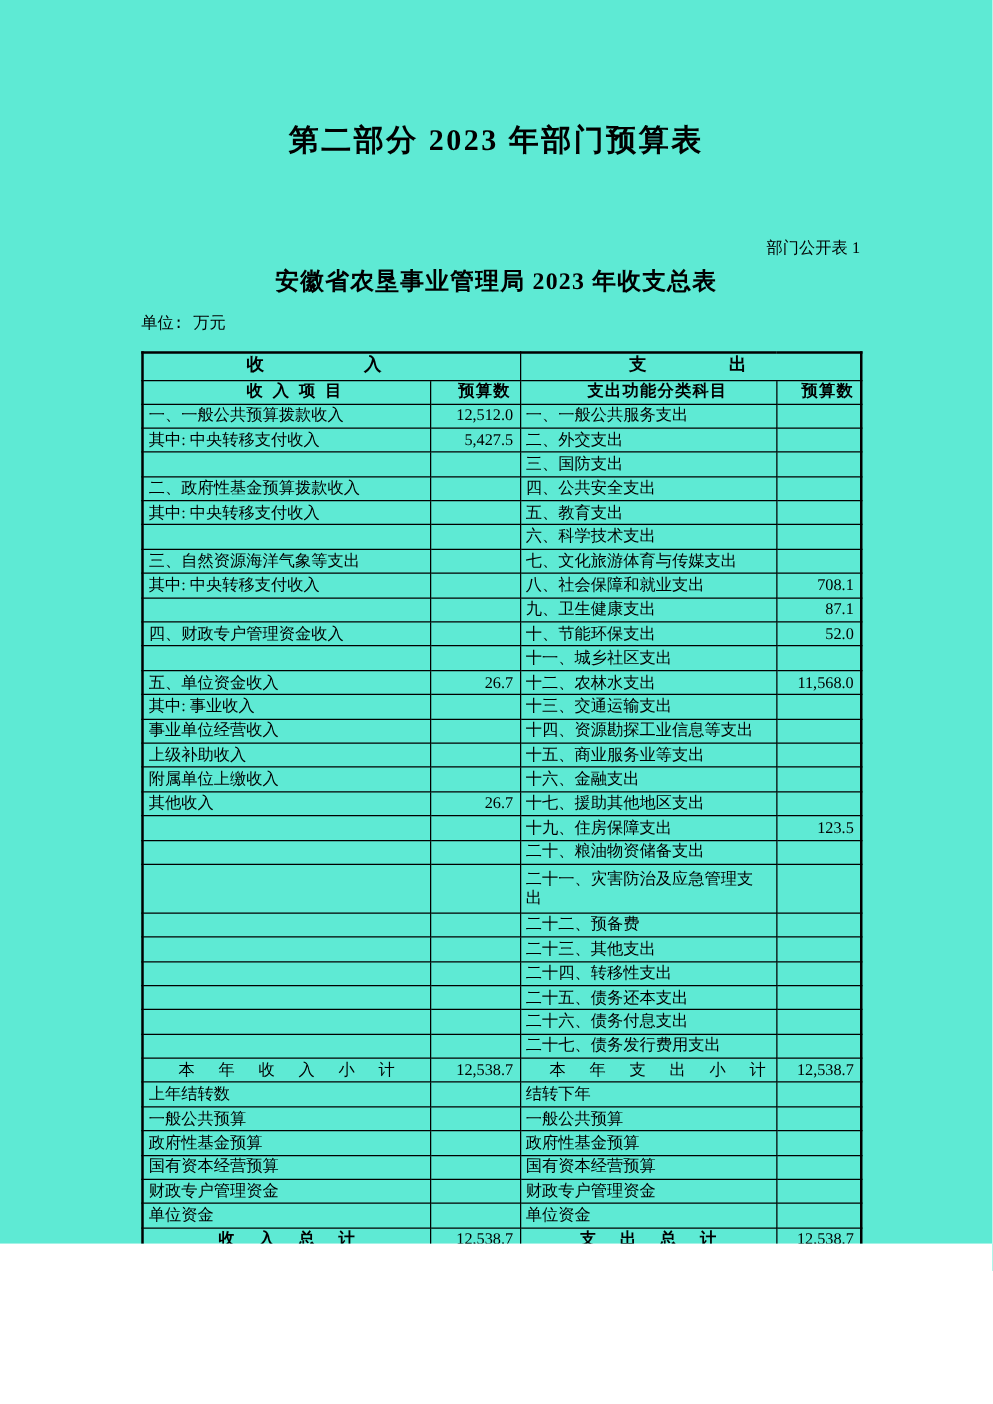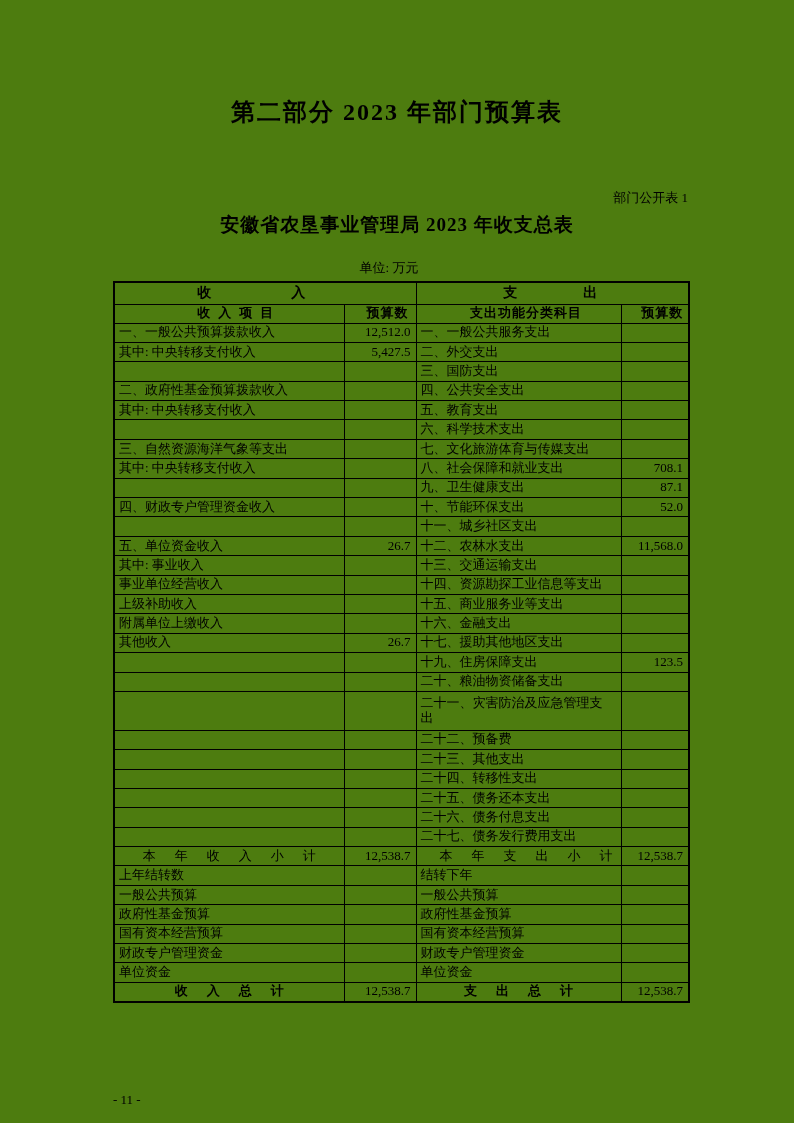--- a/index.html
+++ b/index.html
@@ -1,20 +1,20 @@
 <!DOCTYPE html>
 <html><head>
 <meta charset="utf-8">
 <style>
   html, body { margin: 0; padding: 0; background: #ffffff; }
   .page {
     position: relative;
     width: 794px;
-    height: 1123px;
-    background: #4d7c0f;
+    height: 995px;
+    background: #5eead4;
     color: #000000;
     font-family: "Liberation Serif", serif;
     overflow: hidden;
   }
   .main-title {
     position: absolute;
     top: 96px; left: 0;
     width: 100%;
     text-align: center;
     font-size: 24px;
@@ -32,24 +32,25 @@
     position: absolute;
     top: 212px; left: 0;
     width: 100%;
     text-align: center;
     font-size: 19px;
     font-weight: bold;
     letter-spacing: 1px;
   }
   .unit-label {
     position: absolute;
-    top: 259px; left: 113px;
+    top: 249px; left: 113px;
     width: 552px;
-    text-align: center;
+    text-align: left;
     font-size: 13px;
+    font-family: Liberation Mono, monospace;
   }
   table.budget {
     position: absolute;
     top: 281px; left: 113px;
     width: 575px;
     border-collapse: collapse;
     table-layout: fixed;
     border: 2px solid #000;
   }
   .budget th, .budget td {

